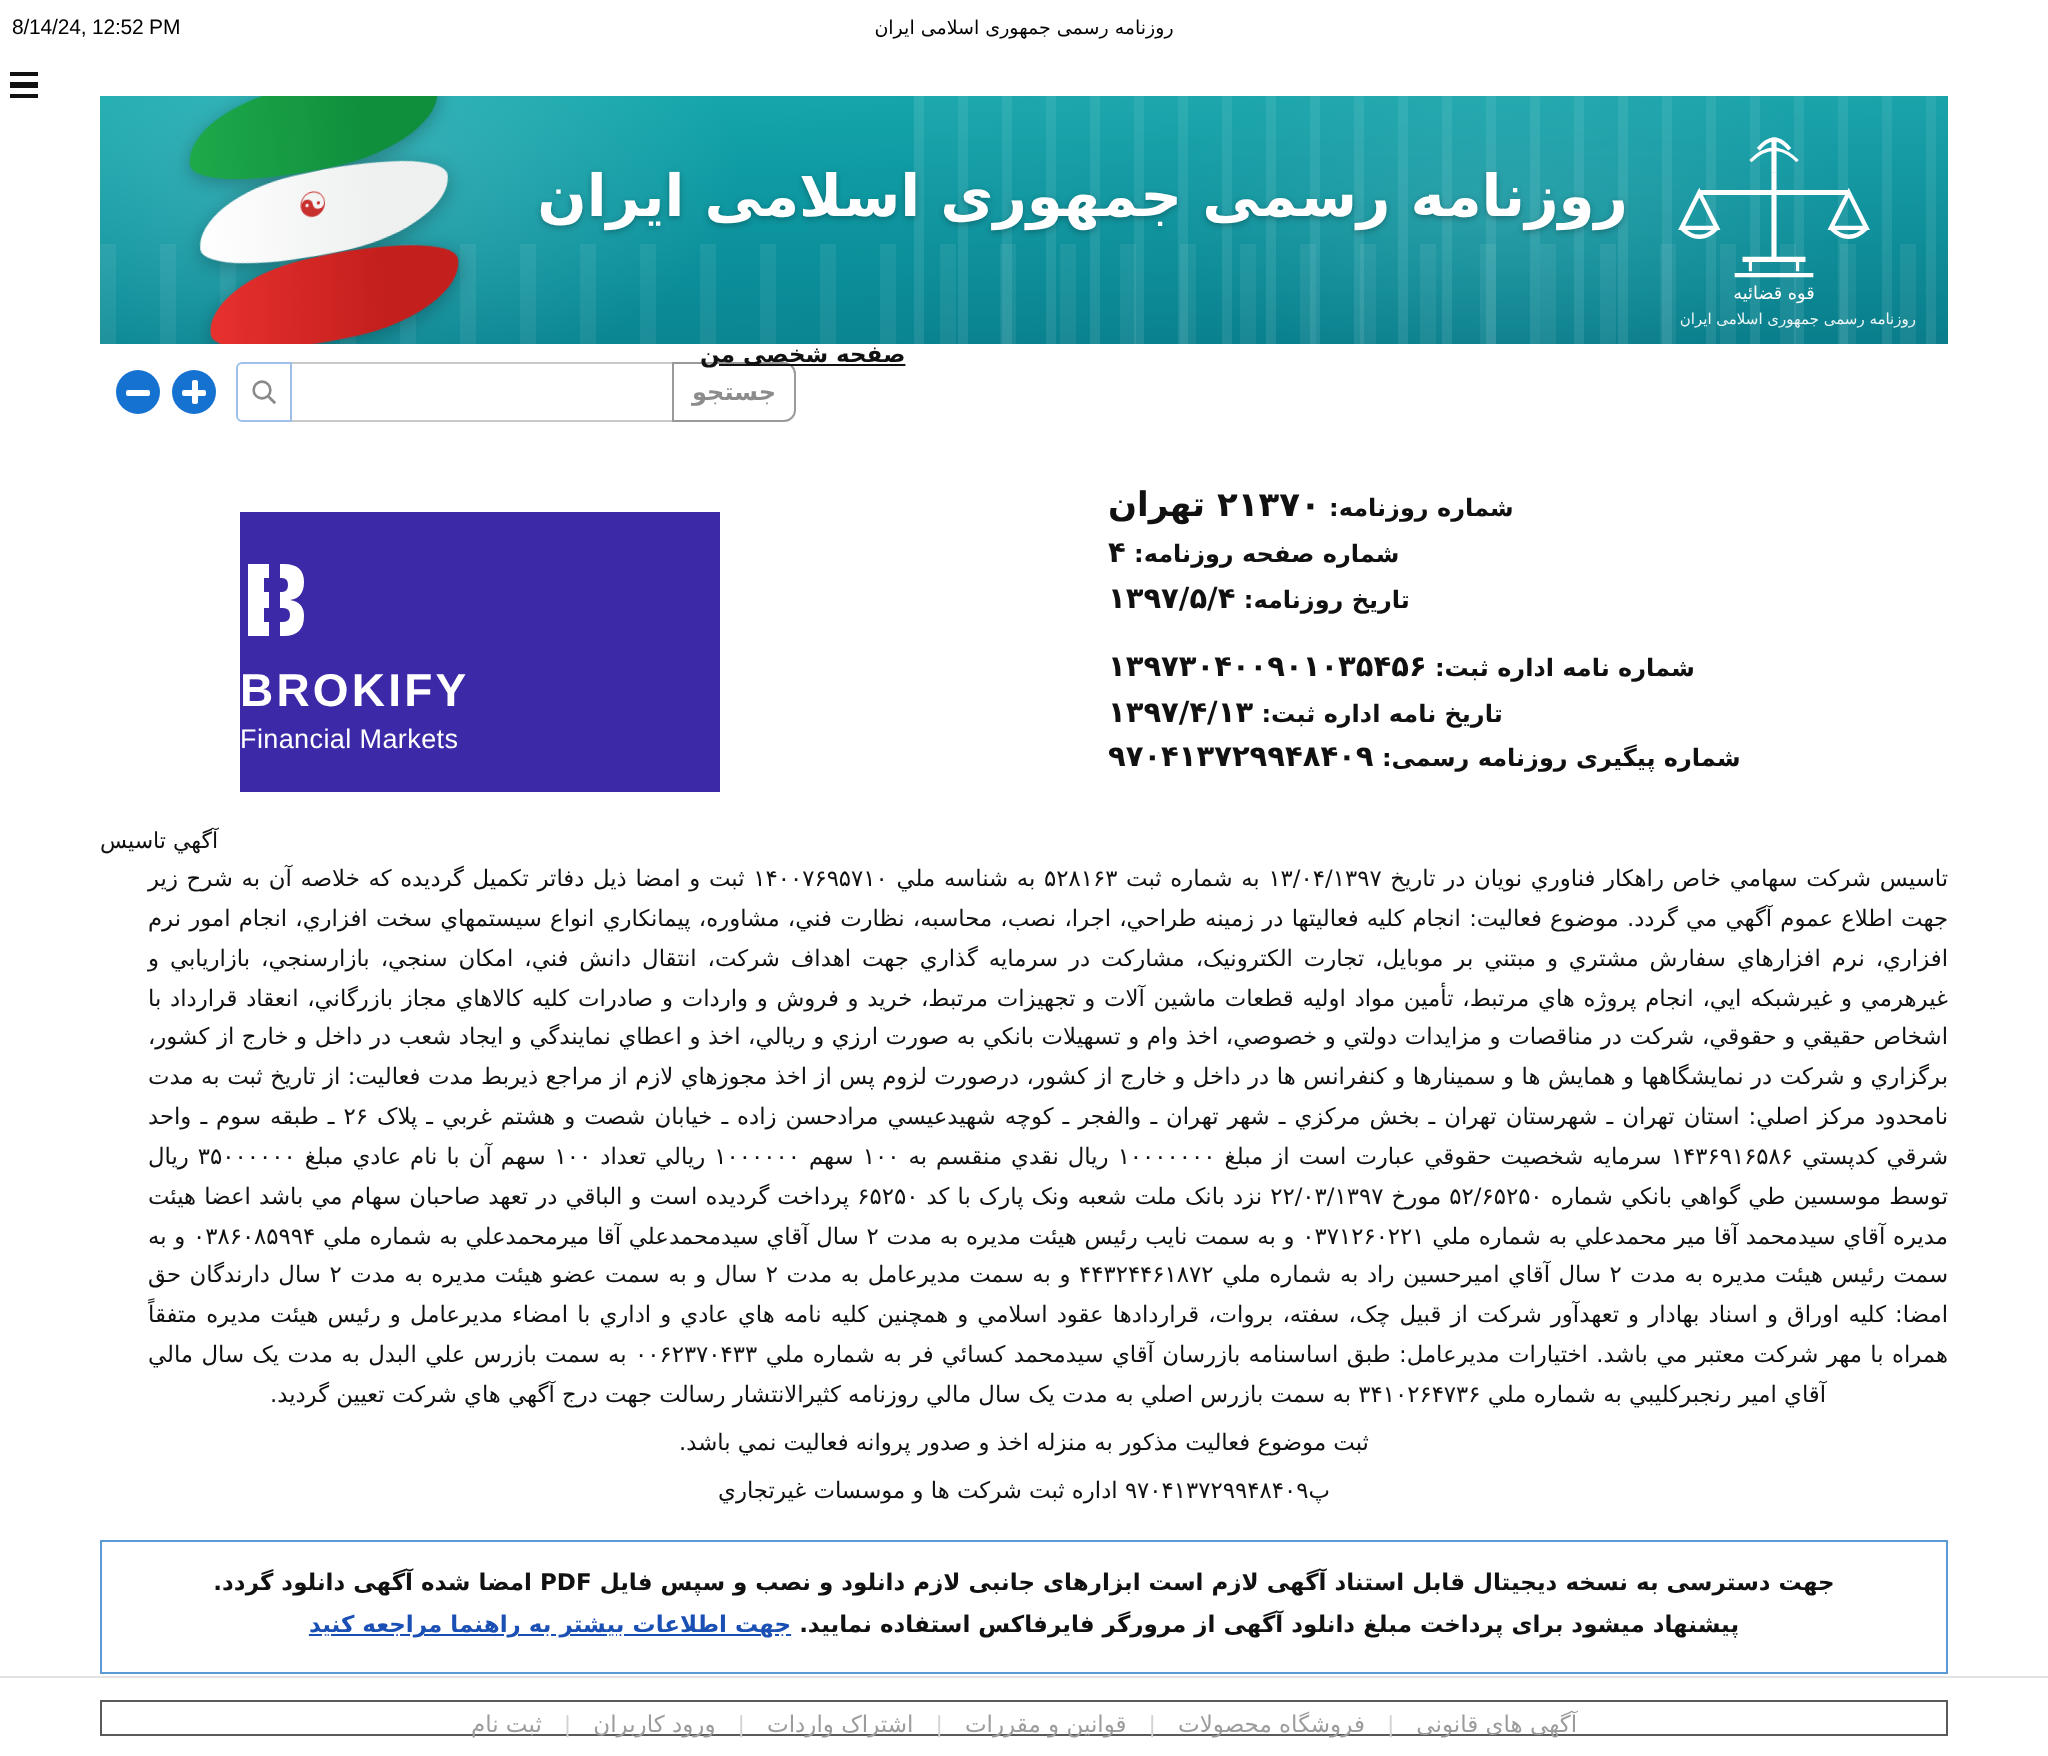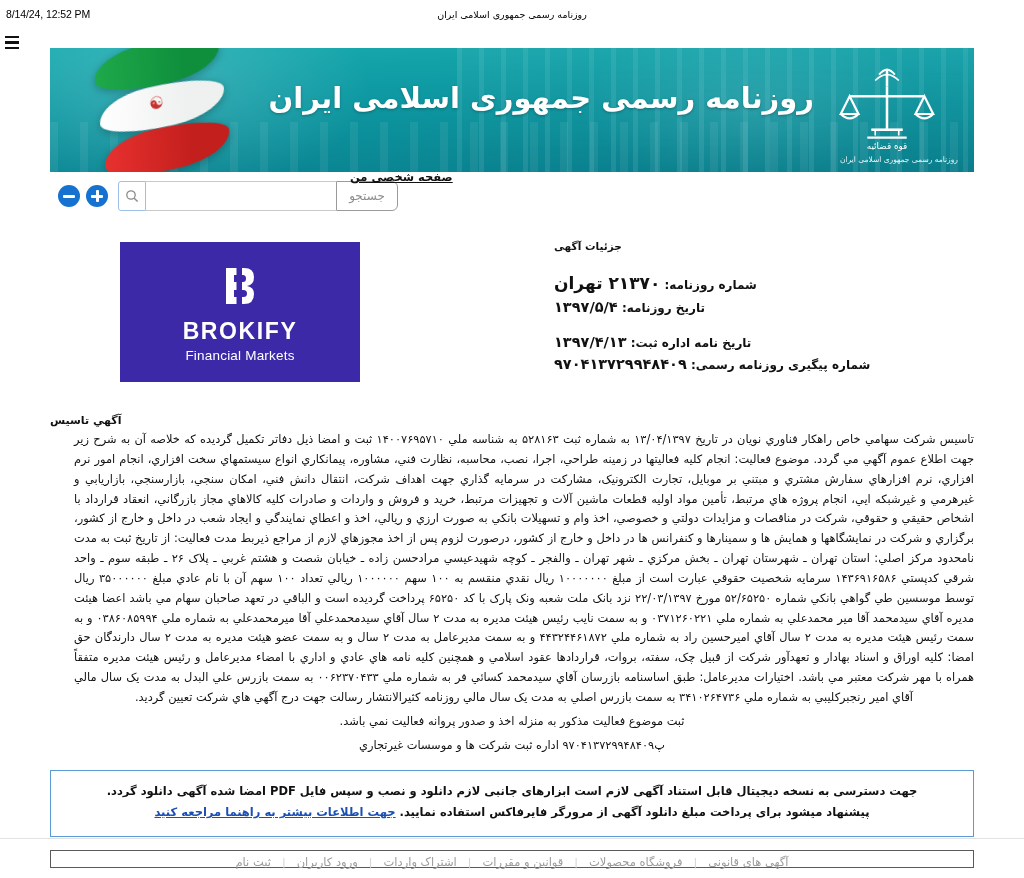--- a/index.html
+++ b/index.html
@@ -233,20 +233,21 @@
     width: 62px;
     height: 30px;
     border: 1px solid #9a9a9a;
     border-radius: 0 6px 6px 0;
     background: #fff;
     color: #8c8c8c;
     font-size: 12px;
     font-family: "DejaVu Sans", sans-serif;
     cursor: pointer;
     direction: rtl;
+    font-weight: bold;
   }
   .personal-link {
     position: absolute;
     left: 300px;
     top: -6px;
     font-size: 11.5px;
     color: #111;
     font-weight: 700;
     text-decoration: underline;
     direction: rtl;
@@ -292,27 +293,27 @@
   .meta-line .num {
     font-size: 14.5px;
     letter-spacing: .3px;
   }
   .meta-gap { height: 12px; }
 
   
   .brand-logo {
     position: absolute;
     left: 70px;
-    top: 2px;
+    top: 16px;
     width: 240px;
     height: 140px;
     background: #3b29a8;
     display: flex;
     flex-direction: column;
-    align-items: center;
+    align-items: flex-start;
     justify-content: center;
     direction: ltr;
   }
   .brand-mark {
     width: 36px;
     height: 48px;
     position: relative;
     margin-bottom: 10px;
   }
   .brand-mark svg { display: block; }
@@ -333,21 +334,21 @@
     font-family: "Liberation Sans", sans-serif;
   }
 
   
   .article {
     direction: rtl;
     margin-top: 4px;
   }
   .article-heading {
     font-size: 11px;
-    font-weight: 700;
+    font-weight: 400;
     color: #111;
     text-align: left;
     margin: 0 0 3px 0;
   }
   .article-body {
     font-size: 11.4px;
     line-height: 1.74;
     color: #111;
     text-align: justify;
     text-align-last: center;
@@ -497,33 +498,40 @@
                    M12 13 L21 13 Q24 13 24 16.5 Q24 20 21 20 L12 20 Z
                    M12 28 L21.5 28 Q25 28 25 31.5 Q25 35 21.5 35 L12 35 Z" fill="#ffffff" fill-rule="evenodd"></path>
           <rect x="14.5" y="0" width="5.5" height="48" fill="#3b29a8"></rect>
         </svg>
       </div>
       <div class="brand-name">BROKIFY</div>
       <div class="brand-sub">Financial Markets</div>
     </div>
 
     <div class="details-col">
-      <div class="details-heading">جزئیات آگهی</div>
 
       <div class="meta-line">
         <span>شماره روزنامه:</span>
         <span class="big">۲۱۳۷۰ تهران</span>
       </div>
       <div class="meta-line">
+        <span>شماره صفحه روزنامه:</span>
+        <span class="num">۴</span>
+      </div>
+      <div class="meta-line">
         <span>تاریخ روزنامه:</span>
         <span class="num">۱۳۹۷/۵/۴</span>
       </div>
 
       <div class="meta-gap"></div>
 
+      <div class="meta-line">
+        <span>شماره نامه اداره ثبت:</span>
+        <span class="num">۱۳۹۷۳۰۴۰۰۹۰۱۰۳۵۴۵۶</span>
+      </div>
       <div class="meta-line">
         <span>تاریخ نامه اداره ثبت:</span>
         <span class="num">۱۳۹۷/۴/۱۳</span>
       </div>
       <div class="meta-line">
         <span>شماره پیگیری روزنامه رسمی:</span>
         <span class="num">۹۷۰۴۱۳۷۲۹۹۴۸۴۰۹</span>
       </div>
     </div>
   </div>

